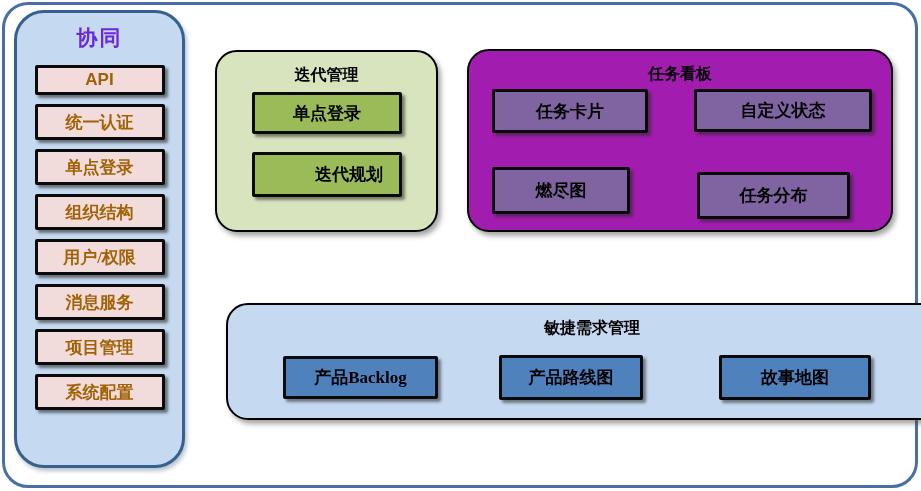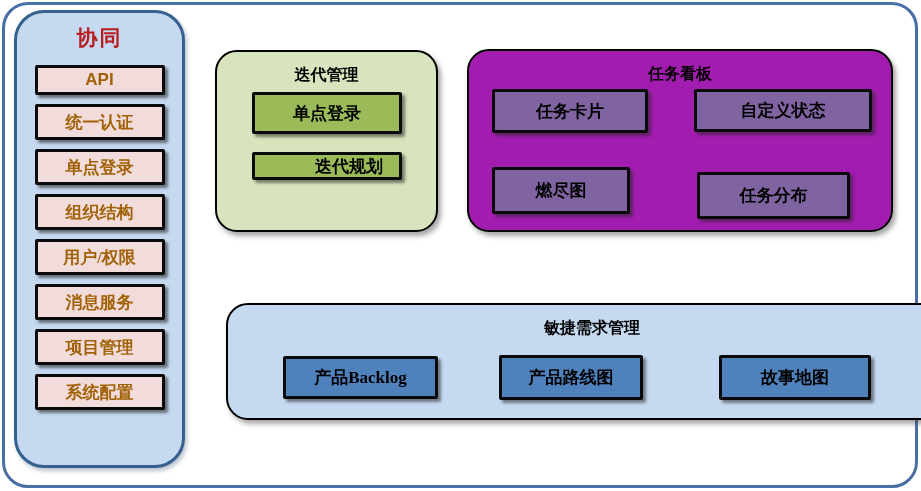--- a/index.html
+++ b/index.html
@@ -32,21 +32,21 @@
     box-shadow: 2px 3px 4px rgba(80, 100, 130, 0.4);
     display: flex;
     flex-direction: column;
     align-items: center;
   }
   .sidebar-title {
     margin-top: 11px;
     margin-bottom: 13px;
     font-size: 21px;
     font-weight: bold;
-    color: #b91c1c;
+    color: #6d28d9;
     letter-spacing: 2px;
   }
   .pill {
     width: 130px;
     height: 36px;
     box-sizing: border-box;
     background: #f2dcdb;
     border: 3px solid #0a0a0a;
     border-radius: 2px;
     box-shadow: 3px 3px 3px rgba(40, 40, 40, 0.6);
@@ -91,21 +91,21 @@
     font-family: "Liberation Serif", serif;
     font-weight: bold;
     font-size: 17px;
     color: #000;
   }
   .btn.green  { background: #9bbb59; }
   .btn.purple { background: #8064a2; }
   .btn.blue   { background: #4f81bd; }
   
   .btn.user-story      { left: 35px;  top: 40px;  width: 150px; height: 42px; }
-  .btn.sprint-planning { left: 35px;  top: 100px; width: 150px; height: 28px; padding-left: 44px; }
+  .btn.sprint-planning { left: 35px;  top: 100px; width: 150px; height: 45px; padding-left: 44px; }
   
   .btn.task-card       { left: 23px;  top: 38px;  width: 156px; height: 44px; }
   .btn.custom-status   { left: 225px; top: 38px;  width: 178px; height: 43px; }
   .btn.burndown        { left: 23px;  top: 116px; width: 138px; height: 47px; }
   .btn.task-dist       { left: 228px; top: 121px; width: 153px; height: 47px; }
   
   .btn.backlog         { left: 55px;  top: 51px;  width: 155px; height: 43px; }
   .btn.roadmap         { left: 271px; top: 50px;  width: 144px; height: 45px; }
   .btn.story-map       { left: 491px; top: 50px;  width: 152px; height: 45px; }
 </style>

